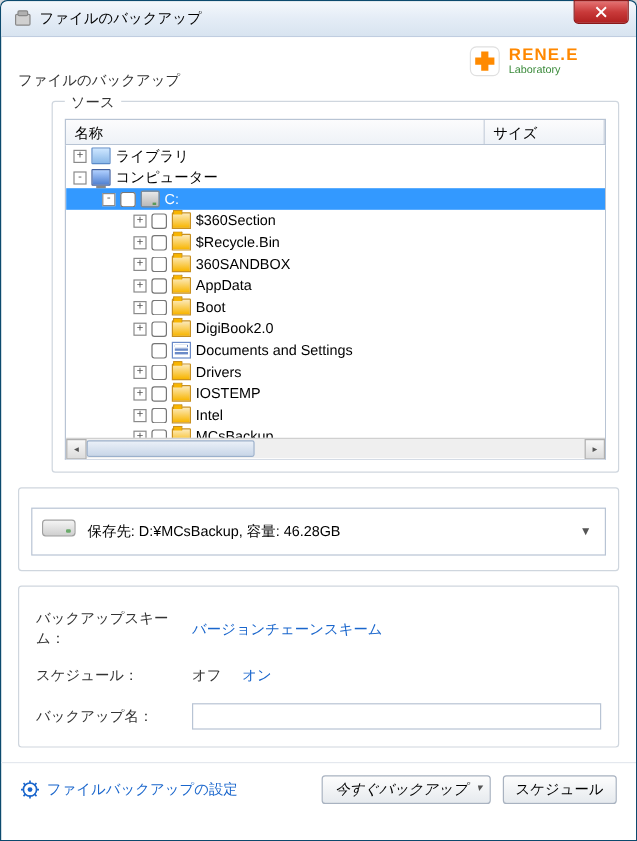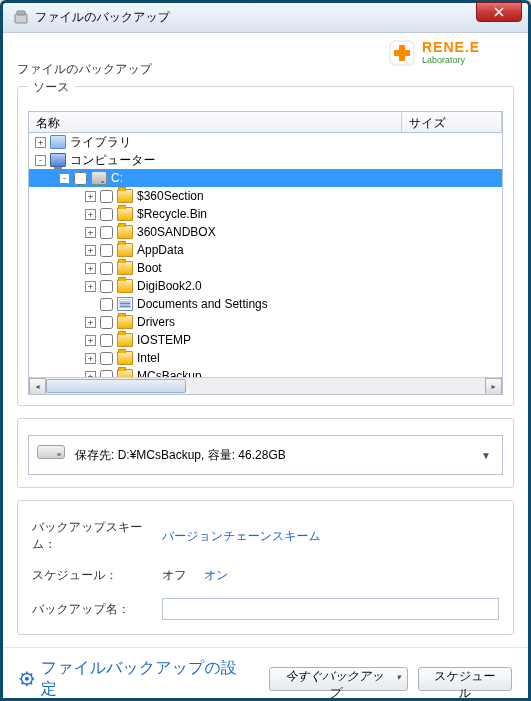--- a/index.html
+++ b/index.html
@@ -1,18 +1,18 @@
 <!DOCTYPE html>
 <html><head>
 <meta charset="utf-8">
 <style>
 * { box-sizing: border-box; margin: 0; padding: 0; font-family: "MS PGothic", "Meiryo", sans-serif; }
 body { background: #e8ecf0; width: 531px; height: 701px; overflow: hidden; }
 
-.window { width: 531px; height: 701px; background: #fff; border: 3px solid #0c4a6e; border-radius: 6px 6px 0 0; box-shadow: 0 0 8px rgba(0,0,0,0.3); position: relative; }
+.window { width: 531px; height: 701px; background: #fff; border: 1px solid #0c4a6e; border-radius: 6px 6px 0 0; box-shadow: 0 0 8px rgba(0,0,0,0.3); position: relative; }
 
 .titlebar { height: 30px; background: linear-gradient(to bottom, #f4f8fc 0%, #e4ecf6 50%, #d8e4f0 100%); border-bottom: 1px solid #c0cde0; border-radius: 6px 6px 0 0; display: flex; align-items: center; padding: 0 4px; position: relative; }
 .titlebar .app-icon { width: 16px; height: 16px; margin: 0 6px; }
 .titlebar .title { font-size: 12px; color: #000; }
 .titlebar .close-btn { position: absolute; right: 6px; top: -1px; width: 46px; height: 20px; background: linear-gradient(to bottom, #e57373 0%, #c93a3a 50%, #b02020 100%); border: 1px solid #8a1818; border-radius: 0 0 4px 4px; display: flex; align-items: center; justify-content: center; cursor: pointer; }
 .titlebar .close-btn svg { width: 10px; height: 10px; }
 
 .logo-area { position: absolute; right: 22px; top: 32px; width: 120px; height: 36px; display: flex; align-items: center; gap: 4px; }
 .logo-cross { width: 32px; height: 32px; }
 .logo-text { font-size: 12px; line-height: 1.1; }
@@ -69,21 +69,21 @@
 .sched-grid { font-size: 12px; }
 .sched-row { display: flex; align-items: center; margin-bottom: 14px; }
 .sched-row .lab { width: 130px; color: #333; }
 .sched-row .val { color: #333; }
 .sched-row .val .off { margin-right: 14px; }
 .sched-row .link { color: #1a66cc; cursor: pointer; }
 .name-input { flex: 1; border: 1px solid #b8c4d4; height: 22px; padding: 0 6px; font-size: 12px; }
 
 
 .footer { display: flex; align-items: center; padding: 10px 16px 14px 16px; gap: 10px; border-top: 1px solid #e4e8ee; }
-.footer .settings-link { display: flex; align-items: center; gap: 6px; color: #1a66cc; font-size: 16px; cursor: pointer; }
+.footer .settings-link { display: flex; align-items: center; gap: 6px; color: #1a66cc; font-size: 12px; cursor: pointer; text-align: center; }
 .footer .settings-link .gear { width: 16px; height: 16px; }
 .footer .spacer { flex: 1; }
 .footer button { height: 24px; padding: 0 10px; font-size: 12px; background: linear-gradient(to bottom,#fdfdfd,#e6eaee); border: 1px solid #a8b2c0; border-radius: 3px; cursor: pointer; }
 .footer button.primary { padding-right: 18px; position: relative; font-style: italic; }
 .footer button.primary::after { content: '▾'; position: absolute; right: 6px; top: 4px; font-size: 9px; color: #555; }
 
 </style>
 </head>
 <body>
 
@@ -113,21 +113,21 @@
     </span>
     <span class="logo-text">
       <div class="brand">RENE.E</div>
       <div class="sub">Laboratory</div>
     </span>
   </div>
 
   <div class="content">
     <div class="page-title">ファイルのバックアップ</div>
 
-    <div class="groupbox" style="padding:24px 10px 10px 10px;">
+    <div class="groupbox" style="padding:14px 10px 10px 10px;margin-left:28px;">
       <div class="legend">ソース</div>
 
       <div class="tree-header">
         <div class="col col-name">名称</div>
         <div class="col col-size">サイズ</div>
       </div>
 
       <div class="tree-body">
 
         <div class="tree-row">

